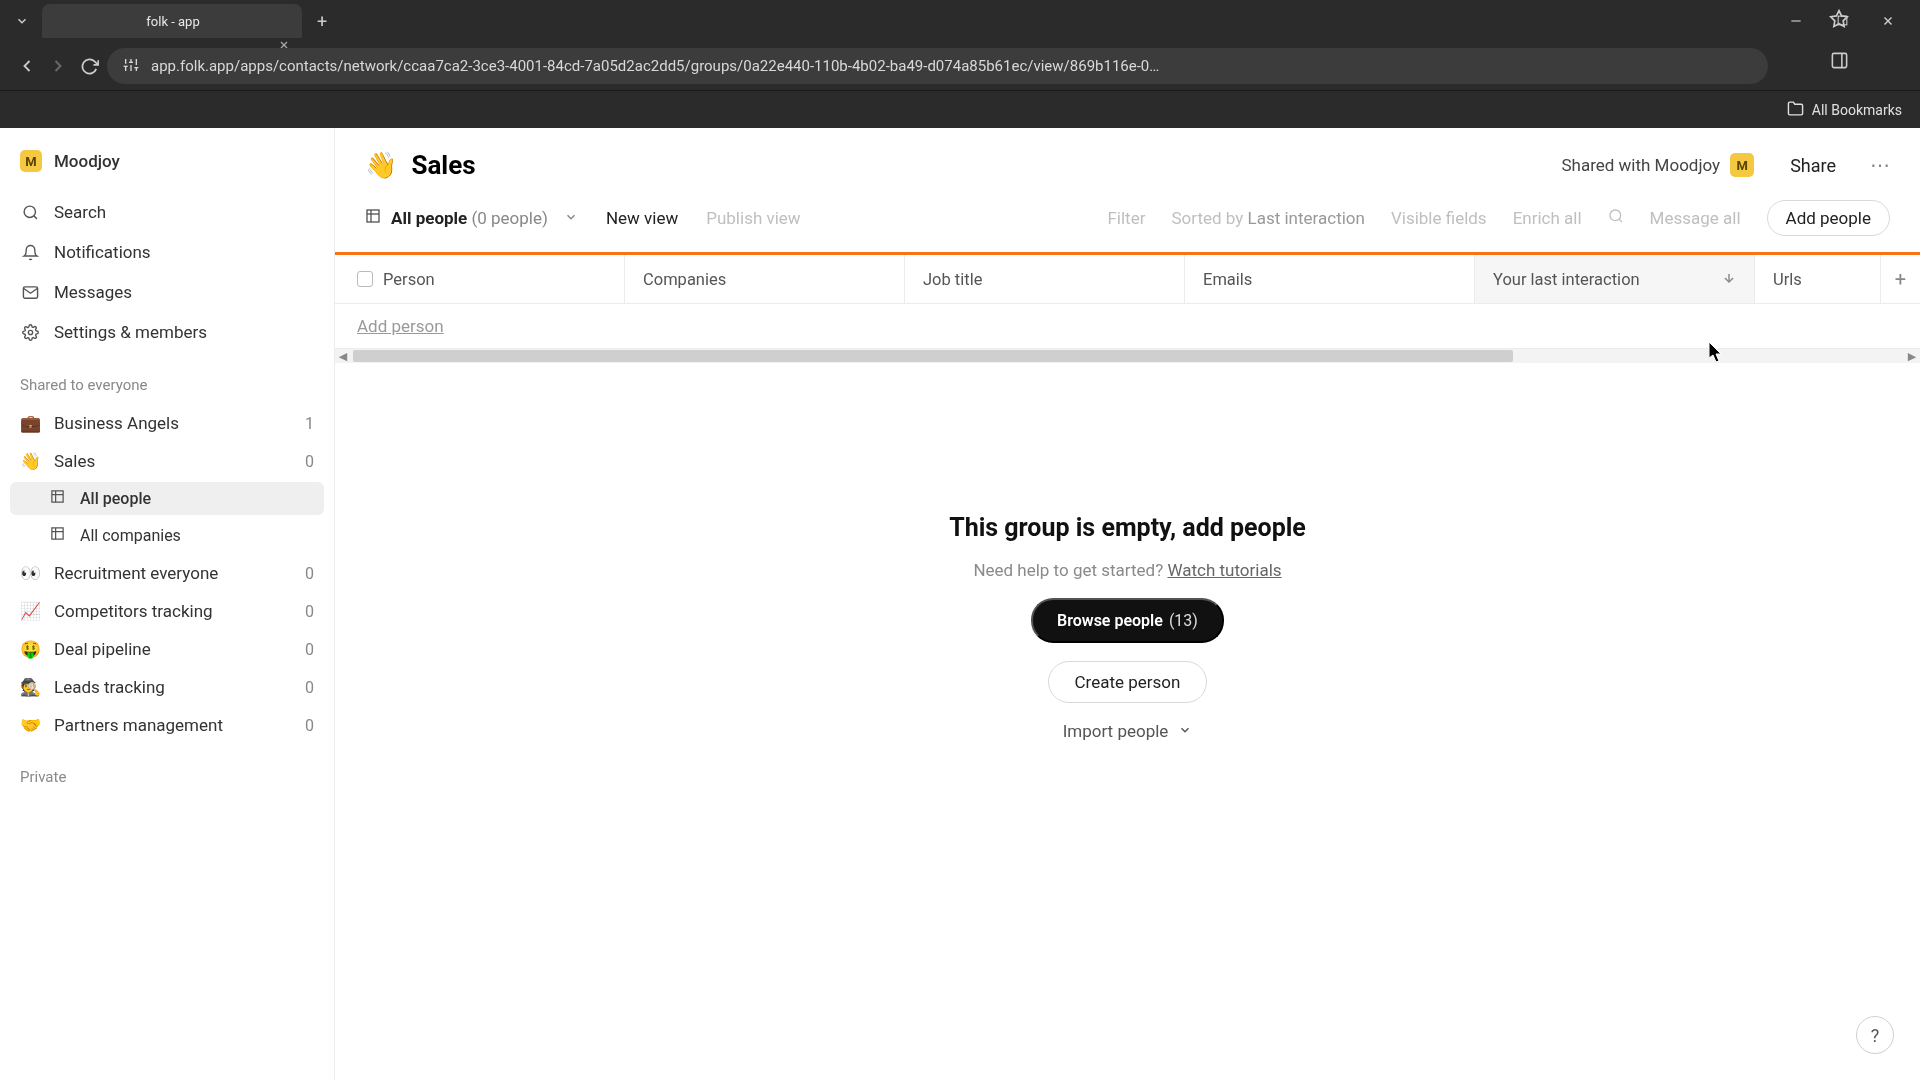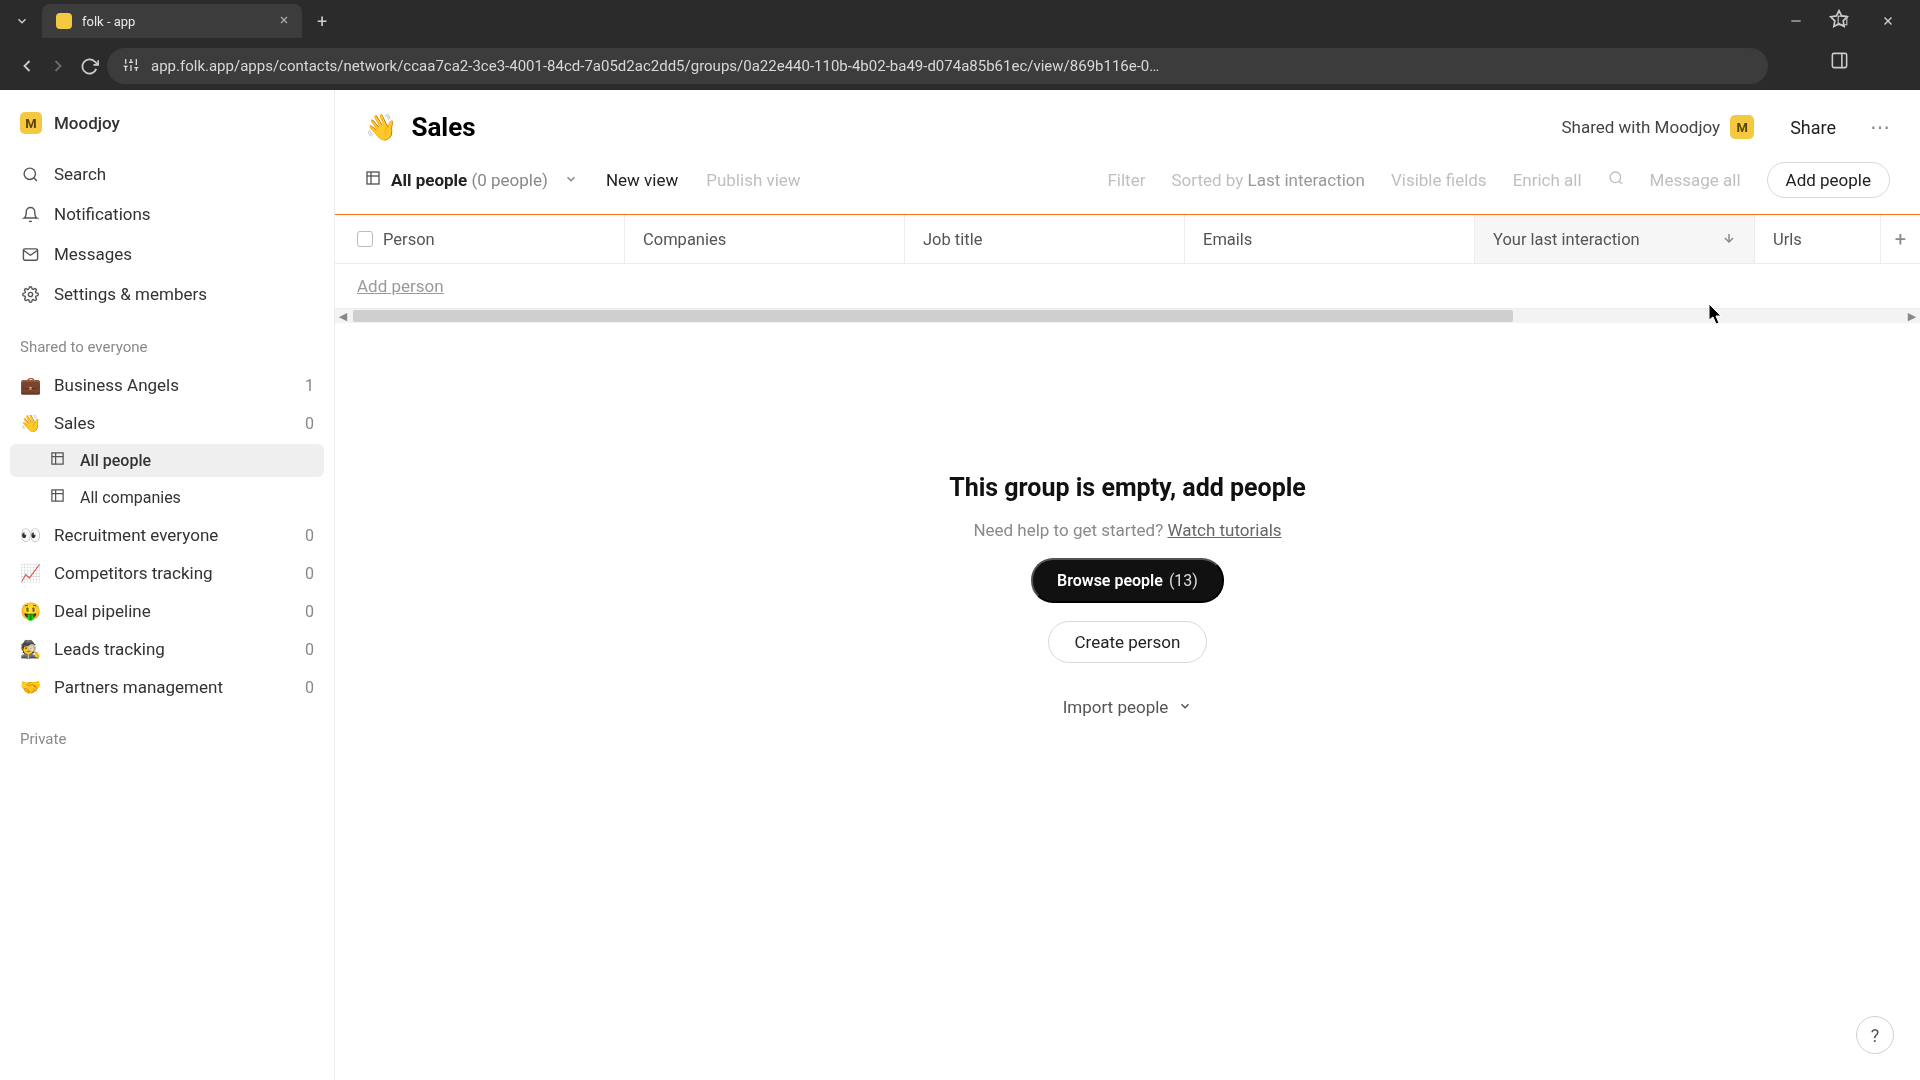--- a/index.html
+++ b/index.html
@@ -2,21 +2,21 @@
 <html><head>
 <meta charset="utf-8">
 <style>
 * { margin: 0; padding: 0; box-sizing: border-box; font-family: -apple-system, BlinkMacSystemFont, "Segoe UI", Roboto, sans-serif; }
 html, body { width: 1920px; height: 1080px; overflow: hidden; background: #fff; }
 
 
 .browser-frame { width: 100%; height: 100%; display: flex; flex-direction: column; background: #2b2b2b; }
 .tab-strip { height: 42px; display: flex; align-items: center; padding: 0 8px; gap: 6px; }
 .tab-dropdown { width: 28px; height: 28px; display:flex; align-items:center; justify-content:center; color:#ccc; }
-.tab { display:flex; align-items:center; gap:10px; background:#3c3c3c; color:#e8e8e8; height:34px; border-radius:8px 8px 0 0; padding:0 12px 0 14px; min-width:260px; font-size:13px; }
+.tab { display:flex; align-items:center; gap:10px; background:#3c3c3c; color:#e8e8e8; height:34px; border-radius:8px 8px 0 0; padding:0 12px 0 14px; min-width:260px; font-size:13px;flex-direction:column; }
 .tab .favicon { width:16px; height:16px; background:#f5c842; border-radius:4px; display:flex; align-items:center; justify-content:center; font-size:11px;}
 .tab .close { margin-left:auto; color:#aaa; }
 .new-tab { color:#ccc; width:28px; height:28px; display:flex; align-items:center; justify-content:center; font-size:18px;}
 .win-controls { margin-left:auto; display:flex; gap:26px; color:#ccc; padding-right:14px; font-size:14px;}
 .win-controls span { display:inline-flex; width:20px; justify-content:center; }
 
 .addr-bar { height:48px; display:flex; align-items:center; padding:0 14px; gap:5px; color:#ccc; }
 .addr-bar .nav-icn { width:26px; height:26px; display:flex; align-items:center; justify-content:center; font-size:18px; }
 .addr-bar .nav-icn.dim { opacity:.4; }
 .url-box { flex:1; background:#3c3c3c; border-radius:20px; height:36px; display:flex; align-items:center; padding:0 16px; gap:12px; font-size:15px; color:#d8d8d8; }
@@ -55,21 +55,21 @@
 .toolbar { display:flex; align-items:center; gap:28px; padding:0 30px 16px 30px; font-size:17px; }
 .view-chip { display:flex; align-items:center; gap:10px; color:#222; }
 .view-chip .vicn { color:#555; }
 .view-chip .muted { color:#888; }
 .view-chip .chev { color:#888; margin-left:6px; }
 .tb-link { color:#222; }
 .tb-muted { color:#bfbfbf; }
 .tb-right { margin-left:auto; display:flex; align-items:center; gap:26px; color:#bfbfbf; }
 .add-people-btn { border:1px solid #d9d9d9; border-radius:18px; padding:7px 18px; color:#222; background:#fff; font-size:17px; }
 
-.table-wrap { border-top:1px solid #f97316; }
+.table-wrap { border-top:3px solid #f97316; }
 .thead { display:flex; align-items:stretch; border-bottom:1px solid #ececec; font-size:16.5px; color:#555; }
 .th { padding:12px 18px; border-right:1px solid #ececec; display:flex; align-items:center; gap:10px; }
 .th.person { width:290px; padding-left:22px; }
 .th.person .cb { width:16px; height:16px; border:1.5px solid #bbb; border-radius:3px; }
 .th.companies { width:280px; }
 .th.job { width:280px; }
 .th.emails { width:290px; }
 .th.last { width:280px; background:#f6f6f6; }
 .th.last .sort { margin-left:auto; color:#888; }
 .th.urls { flex:1; border-right:none; }
@@ -80,21 +80,21 @@
 .hscroll .thumb { height:12px; background:#cfcfcf; border-radius:2px; margin-left:2px; width:1160px; }
 .hscroll .arrow.right { margin-left:auto; }
 
 .empty-state { margin-top:150px; display:flex; flex-direction:column; align-items:center; gap:18px; }
 .empty-state h2 { font-size:25px; font-weight:700; color:#111; }
 .empty-state .help { font-size:17px; color:#8a8a8a; }
 .empty-state .help a { color:#666; text-decoration:underline; }
 .btn-primary { background:#111; color:#fff; border-radius:22px; padding:11px 24px; font-size:16px; font-weight:600; display:flex; gap:6px;}
 .btn-primary .cnt { font-weight:400; opacity:.85;}
 .btn-secondary { background:#fff; border:1px solid #d9d9d9; border-radius:22px; padding:10px 26px; font-size:17px; color:#222; }
-.import-link { font-size:17px; color:#555; display:flex; align-items:center; gap:10px;margin-top:16px; }
+.import-link { font-size:17px; color:#555; display:flex; align-items:center; gap:10px; }
 
 .help-fab { position:absolute; right:26px; bottom:26px; width:38px; height:38px; border:1px solid #d0d0d0; border-radius:50%; display:flex; align-items:center; justify-content:center; color:#555; font-size:18px; background:#fff; }
 
 .cursor { position:absolute; width:16px; height:22px; pointer-events:none; }
 .cursor svg { display:block; }
 </style>
 </head>
 <body>
 
 <div class="browser-frame">
@@ -186,20 +186,28 @@
         <span>Incognito (2)</span>
       </div>
       <span><svg width="18" height="18" viewBox="0 0 24 24" fill="currentColor">
             <circle cx="12" cy="5" r="2"></circle>
             <circle cx="12" cy="12" r="2"></circle>
             <circle cx="12" cy="19" r="2"></circle>
           </svg></span>
     </div>
   </div>
 
+  <div class="bookmarks-bar">
+    <div class="bk">
+      <span><svg width="17" height="17" viewBox="0 0 24 24" fill="none" stroke="currentColor" stroke-width="2">
+            <path d="M22 19a2 2 0 0 1-2 2H4a2 2 0 0 1-2-2V5a2 2 0 0 1 2-2h5l2 3h9a2 2 0 0 1 2 2z"></path>
+          </svg></span>
+      <span>All Bookmarks</span>
+    </div>
+  </div>
 
   <div class="app">
 
     <aside class="sidebar">
       <div class="workspace">
         <span class="wbadge">M</span>
         <span>Moodjoy</span>
       </div>
 
       <div class="nav-item">

